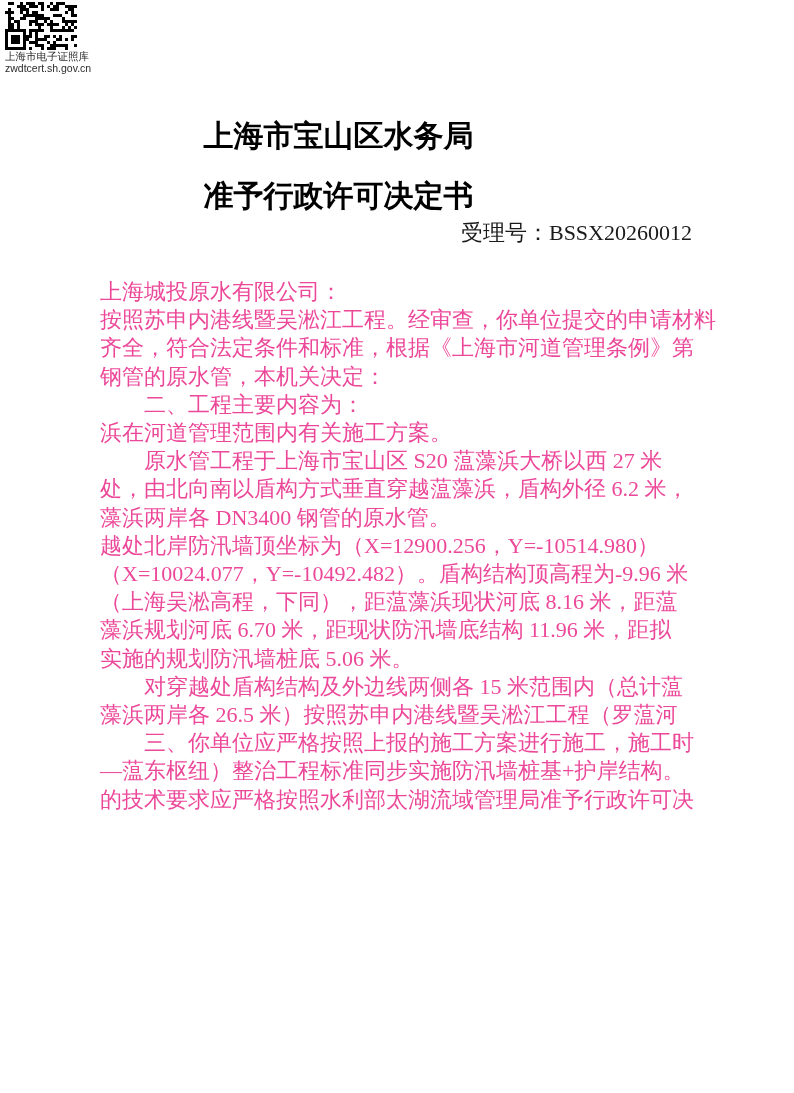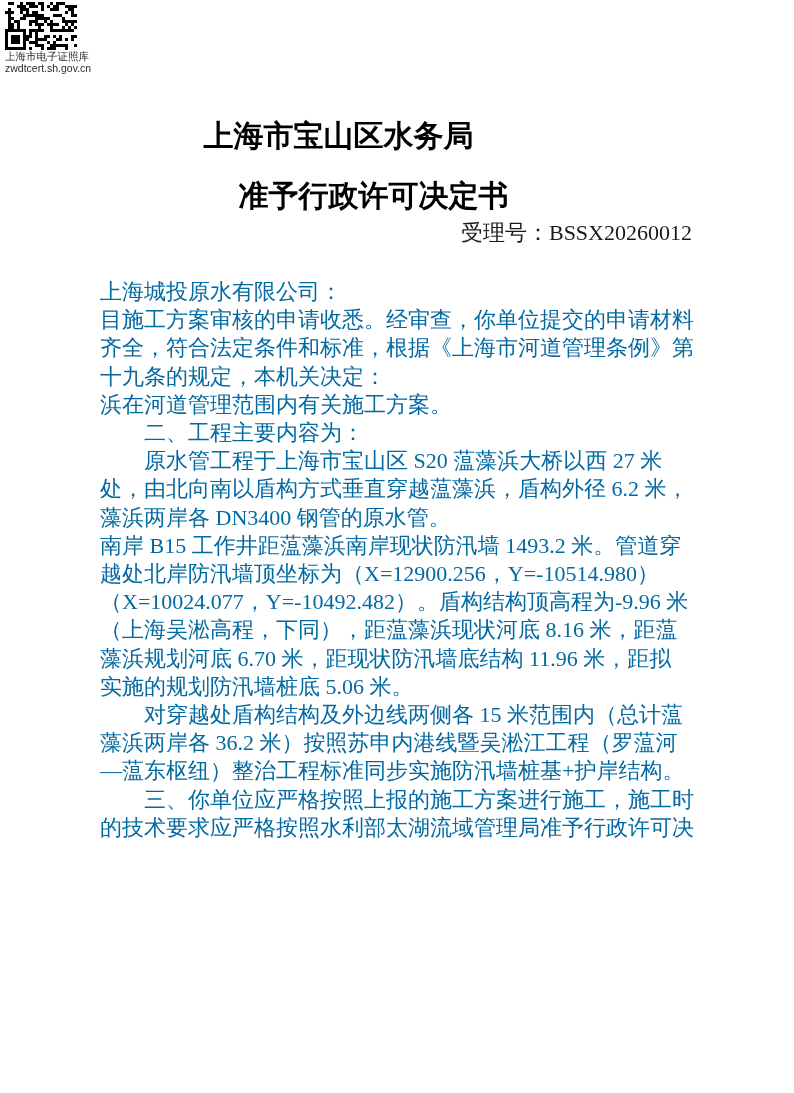--- a/index.html
+++ b/index.html
@@ -36,38 +36,38 @@
     margin: 0;
     text-align: center;
     font-size: 30px;
     line-height: 38px;
     font-weight: bold;
     color: #000000;
     letter-spacing: 0px;
     white-space: nowrap;
   }
   .title-1 { top: 117px; }
-  .title-2 { top: 177px; padding-left: 35px; }
+  .title-2 { top: 177px; }
   .case-row {
     position: absolute;
     top: 219px;
     right: 102px;
     font-size: 22px;
     line-height: 28px;
     color: #1a1a1a;
     white-space: nowrap;
   }
   .body-text {
     position: absolute;
     left: 100px;
     top: 278px;
     width: 604px;
     font-size: 22px;
     line-height: 28.2px;
-    color: #0369a1;
+    color: #ec4899;
   }
   .line { white-space: nowrap; }
   .indent { text-indent: 44px; }
 </style>
 </head>
 <body>
 
 <div class="page">
 
   <div class="qr-block">
@@ -241,35 +241,34 @@
   <h1 class="doc-title title-1">上海市宝山区水务局</h1>
   <h1 class="doc-title title-2">准予行政许可决定书</h1>
 
   <div class="case-row">
     <span>受理号：</span><span>BSSX20260012</span>
   </div>
 
   <div class="body-text">
     <div class="line">上海城投原水有限公司：</div>
     <div>
-        <div class="line">目施工方案审核的申请收悉。经审查，你单位提交的申请材料</div>
+        <div class="line">按照苏申内港线暨吴淞江工程。经审查，你单位提交的申请材料</div>
         <div class="line">齐全，符合法定条件和标准，根据《上海市河道管理条例》第</div>
-        <div class="line">十九条的规定，本机关决定：</div>
+        <div class="line">钢管的原水管，本机关决定：</div>
+        <div class="line indent">二、工程主要内容为：</div>
         <div class="line">浜在河道管理范围内有关施工方案。</div>
-        <div class="line indent">二、工程主要内容为：</div>
         <div class="line indent">原水管工程于上海市宝山区 S20 蕰藻浜大桥以西 27 米</div>
         <div class="line">处，由北向南以盾构方式垂直穿越蕰藻浜，盾构外径 6.2 米，</div>
         <div class="line">藻浜两岸各 DN3400 钢管的原水管。</div>
-        <div class="line">南岸 B15 工作井距蕰藻浜南岸现状防汛墙 1493.2 米。管道穿</div>
         <div class="line">越处北岸防汛墙顶坐标为（X=12900.256，Y=-10514.980）</div>
         <div class="line">（X=10024.077，Y=-10492.482）。盾构结构顶高程为-9.96 米</div>
         <div class="line">（上海吴淞高程，下同），距蕰藻浜现状河底 8.16 米，距蕰</div>
         <div class="line">藻浜规划河底 6.70 米，距现状防汛墙底结构 11.96 米，距拟</div>
         <div class="line">实施的规划防汛墙桩底 5.06 米。</div>
         <div class="line indent">对穿越处盾构结构及外边线两侧各 15 米范围内（总计蕰</div>
-        <div class="line">藻浜两岸各 36.2 米）按照苏申内港线暨吴淞江工程（罗蕰河</div>
+        <div class="line">藻浜两岸各 26.5 米）按照苏申内港线暨吴淞江工程（罗蕰河</div>
+        <div class="line indent">三、你单位应严格按照上报的施工方案进行施工，施工时</div>
         <div class="line">—蕰东枢纽）整治工程标准同步实施防汛墙桩基+护岸结构。</div>
-        <div class="line indent">三、你单位应严格按照上报的施工方案进行施工，施工时</div>
         <div class="line">的技术要求应严格按照水利部太湖流域管理局准予行政许可决</div>
       </div>
   </div>
 
 </div>
 
 </body></html>

